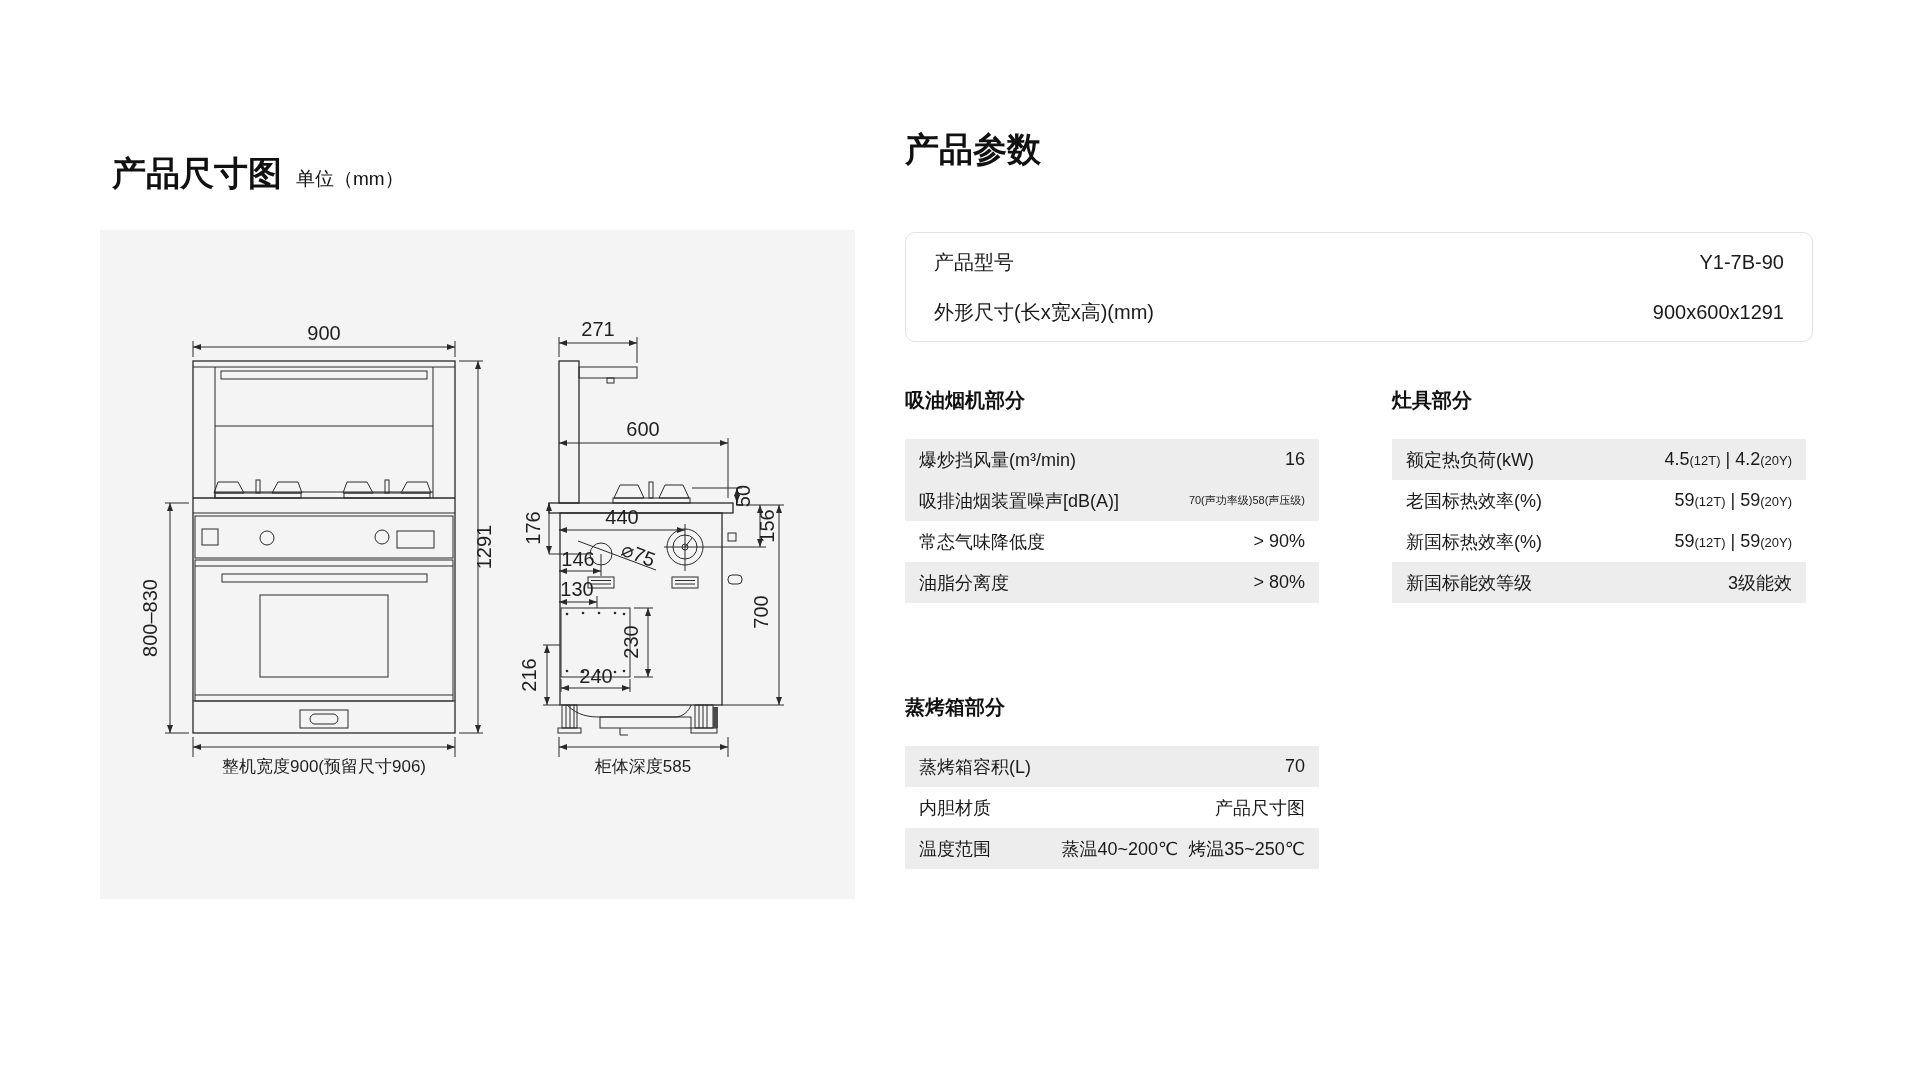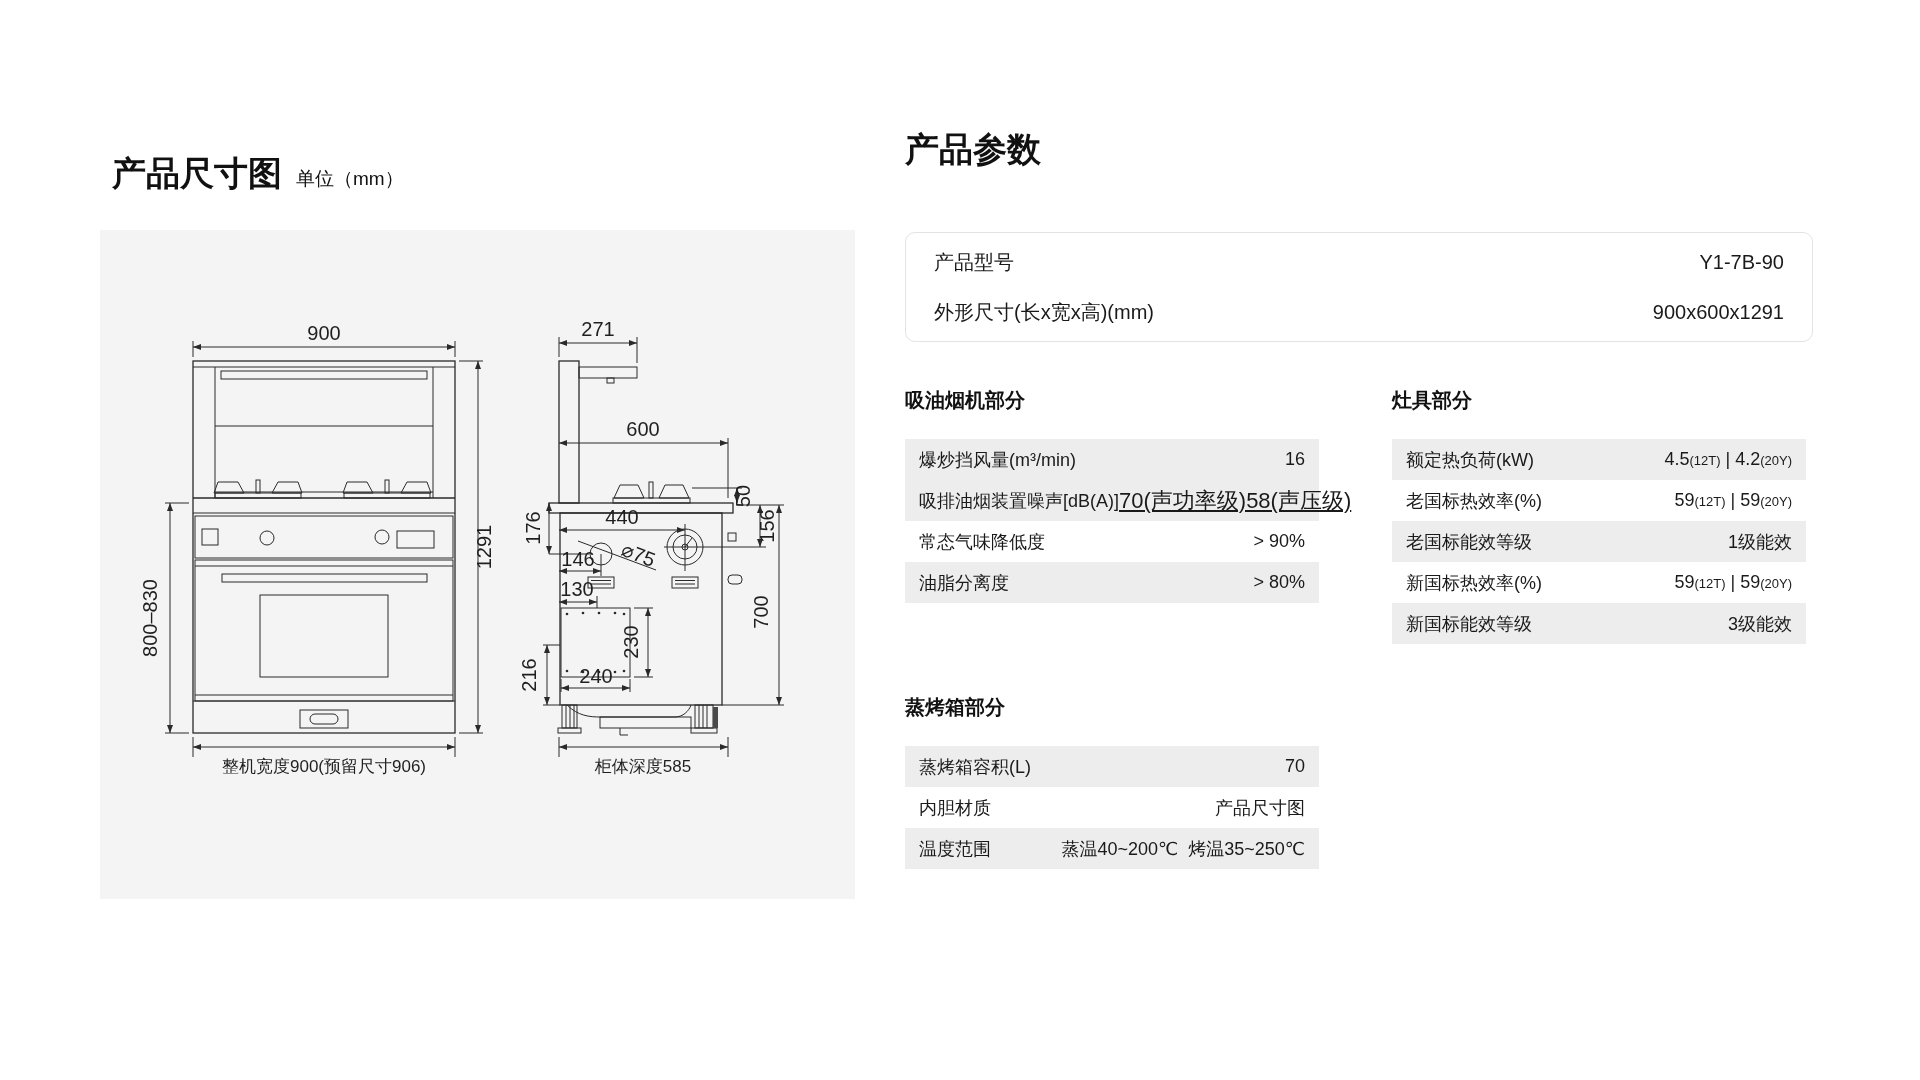--- a/index.html
+++ b/index.html
@@ -27,21 +27,21 @@
   .s0{left:905px;top:390px;}
   .s1{left:1392px;top:390px;}
   .s2{left:905px;top:697px;}
   .section h3{margin:0 0 28px 0;font-size:20px;font-weight:bold;color:#111;line-height:21px;}
   .spec-table{width:414px;}
   .spec-row{height:41px;display:flex;justify-content:space-between;align-items:center;padding:0 14px;font-size:18px;box-sizing:border-box;}
   .spec-row.alt{background:#ededed;}
   .spec-row .lab{white-space:nowrap;}
   .spec-row .val{white-space:pre;text-align:right;}
   .spec-row .val .smv{font-size:13px;margin-top:13px;}
-  .spec-row .val.tight{font-size:22px;text-decoration:underline;}
+  .spec-row .val.tight{font-size:11px;}
 </style>
 </head>
 <body>
 
 <div class="screen">
 
   <div class="page-title title-left">
     <span>产品尺寸图</span><span class="unit">单位（mm）</span>
   </div>
 
@@ -259,24 +259,20 @@
     <h3>灶具部分</h3>
     <div class="spec-table">
         <div class="spec-row alt">
           <span class="lab">额定热负荷(kW)</span>
           <span class="val"><span>4.5</span><span class="smv">(12T)</span><span> | </span><span>4.2</span><span class="smv">(20Y)</span></span>
         </div>
         <div class="spec-row">
           <span class="lab">老国标热效率(%)</span>
           <span class="val"><span>59</span><span class="smv">(12T)</span><span> | </span><span>59</span><span class="smv">(20Y)</span></span>
         </div>
-        <div class="spec-row alt">
-          <span class="lab">老国标能效等级</span>
-          <span class="val">1级能效</span>
-        </div>
         <div class="spec-row">
           <span class="lab">新国标热效率(%)</span>
           <span class="val"><span>59</span><span class="smv">(12T)</span><span> | </span><span>59</span><span class="smv">(20Y)</span></span>
         </div>
         <div class="spec-row alt">
           <span class="lab">新国标能效等级</span>
           <span class="val">3级能效</span>
         </div>
       </div>
   </div>

